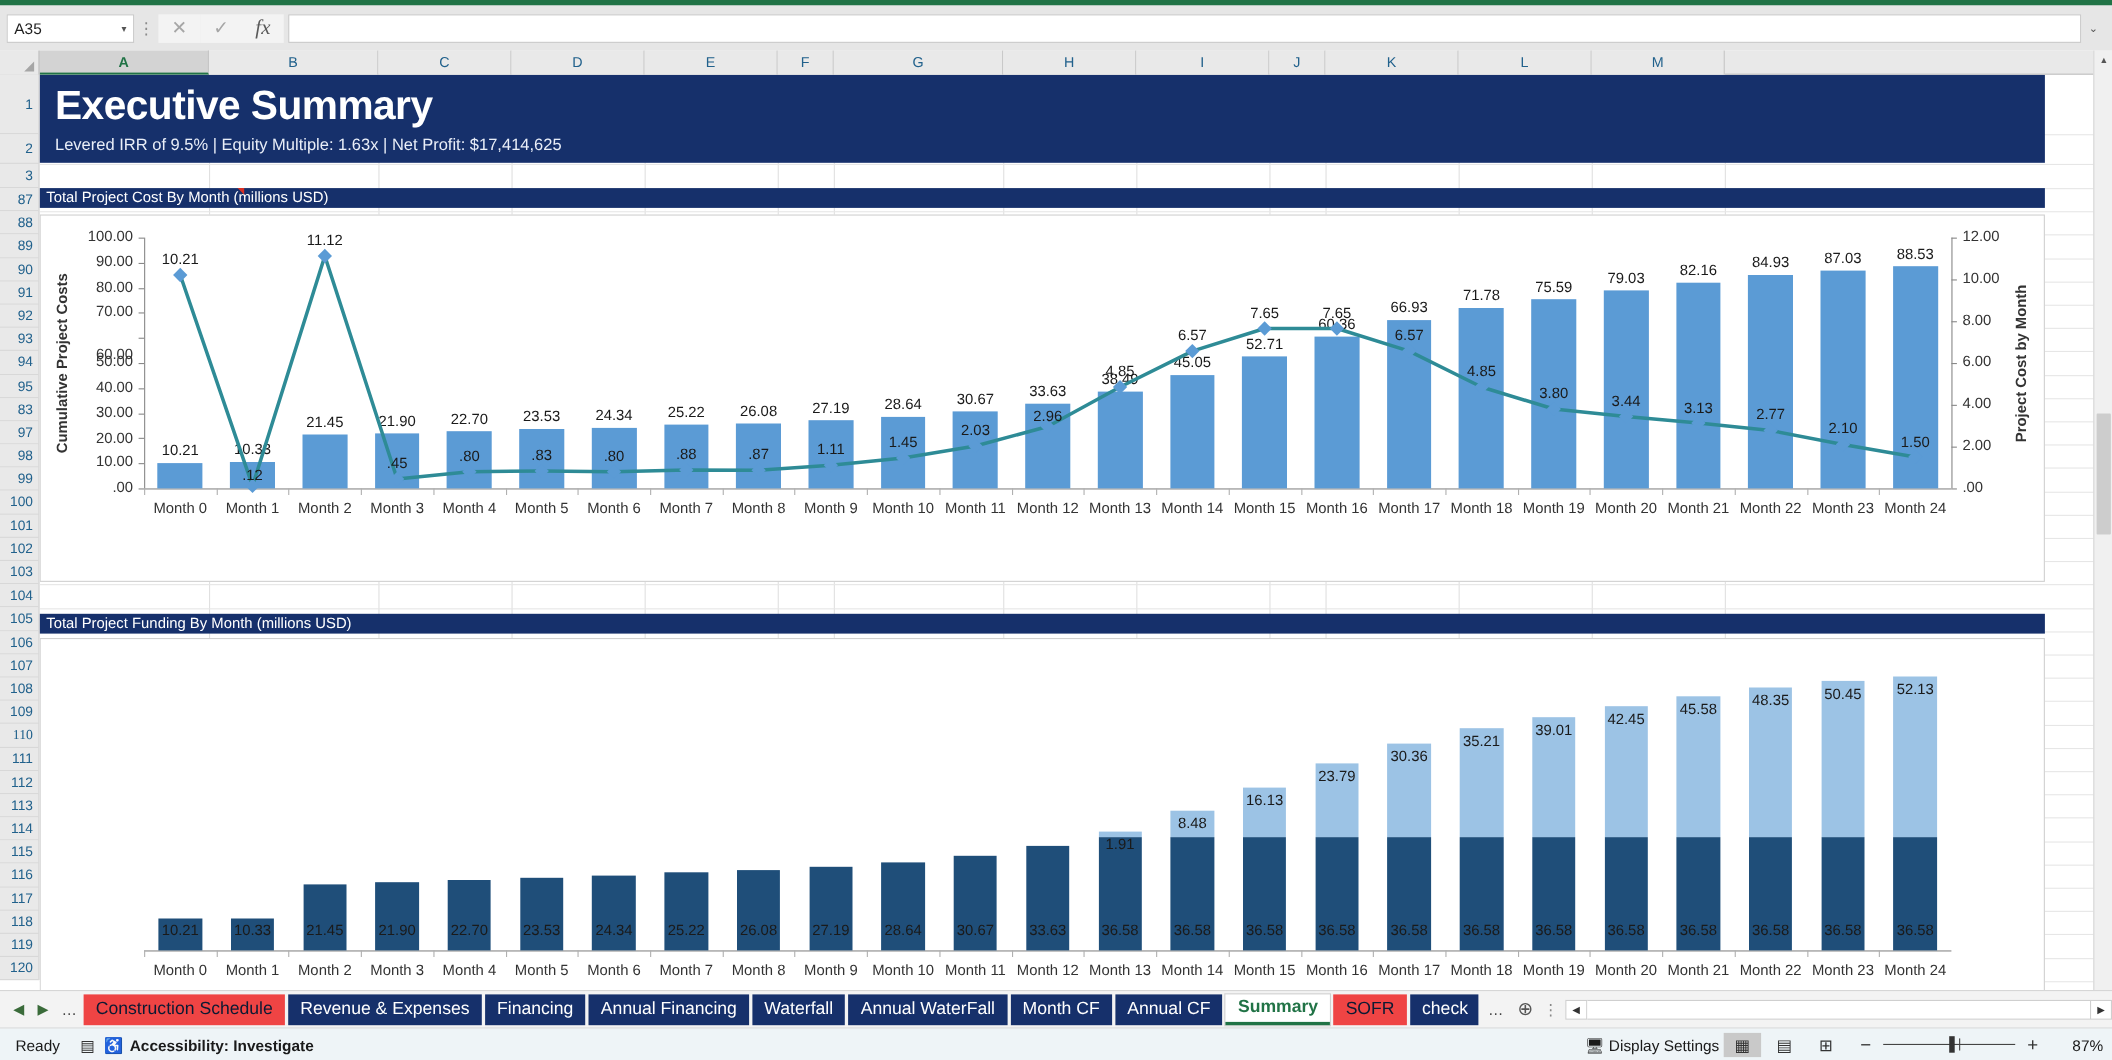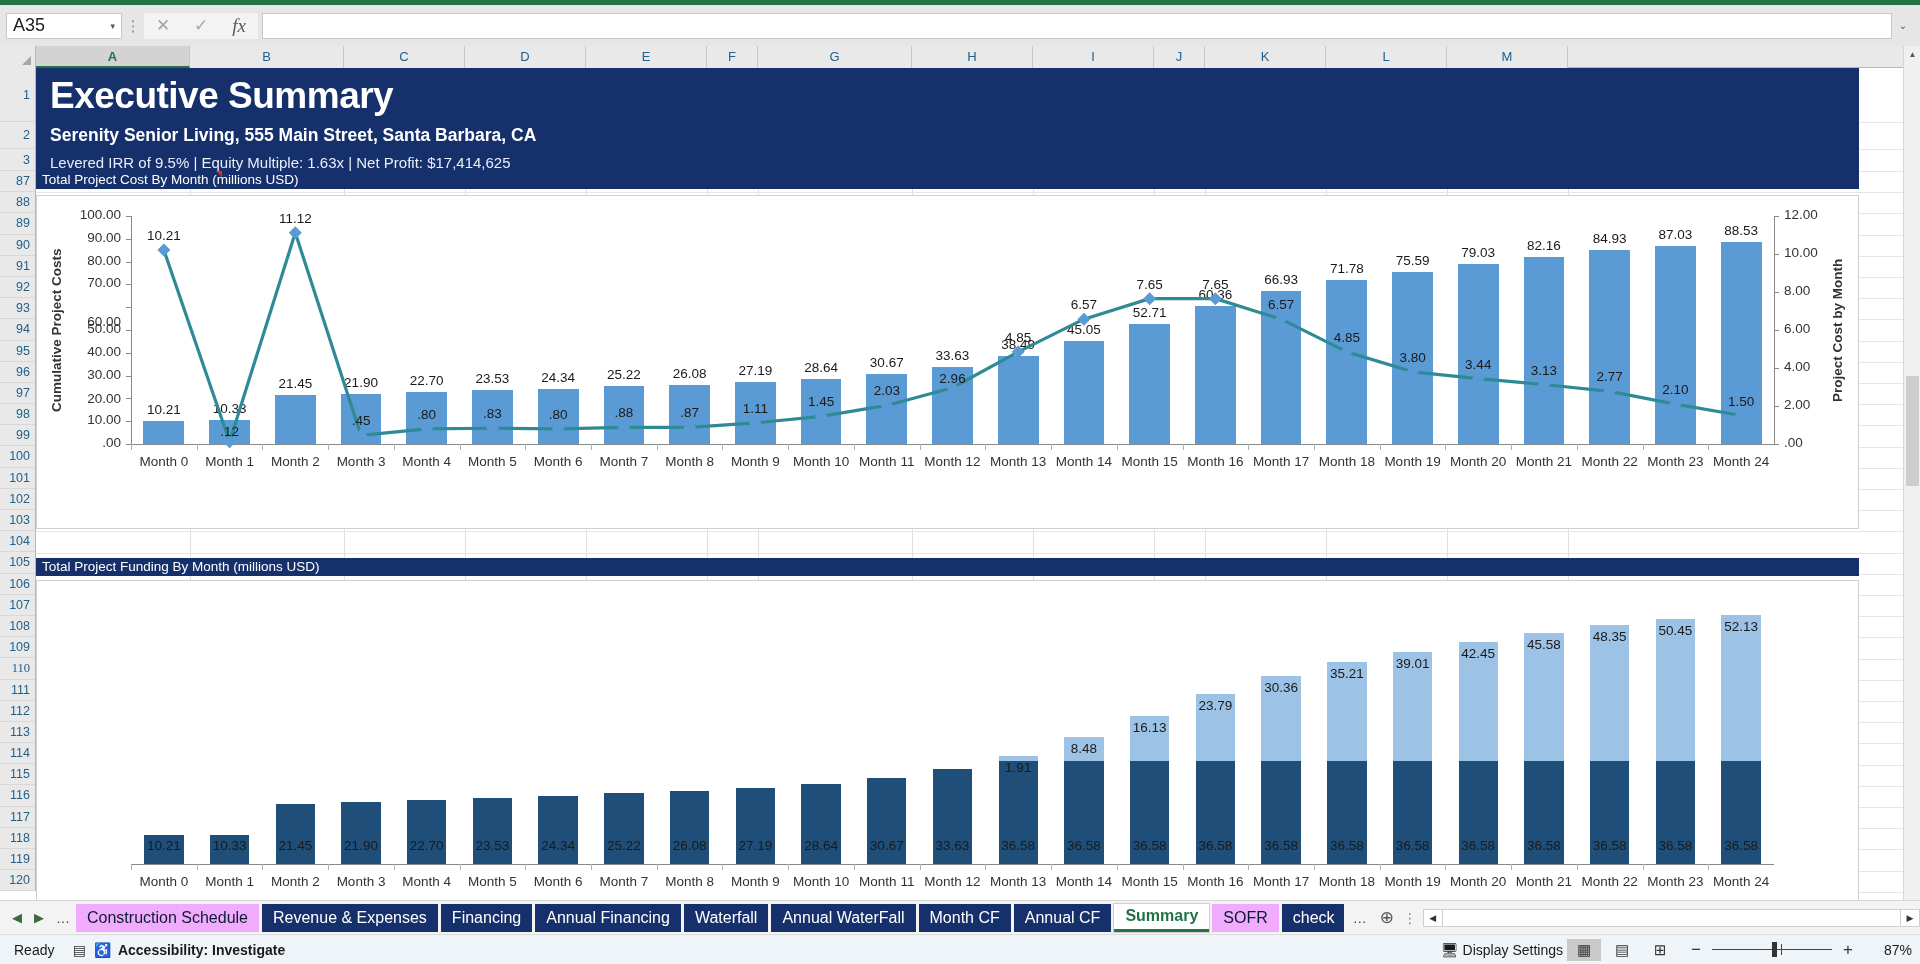--- a/index.html
+++ b/index.html
@@ -15,21 +15,21 @@
 
   
   .formula-row {
     position:absolute; top:5px; left:0; width:1920px; height:41px;
     background:#e6e6e6; display:flex; align-items:center; padding:0 6px;
   }
   .namebox {
     width:116px; height:26px; background:#fff; border:1px solid #c8c8c8;
     display:flex; align-items:center; padding:0 6px; font-size:14px; color:#1a4b2e;
   }
-  .namebox .nb-text { flex:1; color:#212121; font-size:18px; }
+  .namebox .nb-text { flex:1; color:#212121; font-size:14px; }
   .namebox .nb-arrow { color:#555; font-size:9px; }
   .vdots { width:22px; text-align:center; color:#8a8a8a; font-size:15px; letter-spacing:0; }
   .fbtn { width:38px; height:26px; display:flex; align-items:center; justify-content:center;
           color:#a6a6a6; font-size:17px; background:#f3f3f3; }
   .fbtn.fx { color:#5a5a5a; font-style:italic; font-family:"Liberation Serif",serif; font-size:19px; }
   .fbar-input {
     flex:1; height:26px; background:#fff; border:1px solid #c8c8c8; margin-left:4px;
     font-size:14px; padding:0 6px; display:flex; align-items:center;
   }
   .fbar-caret { width:22px; text-align:center; color:#555; font-size:10px; }
@@ -106,21 +106,21 @@
 
   
   .tabbar { position:absolute; bottom:30px; left:0; width:1920px; height:34px;
             background:#f3f3f3; display:flex; align-items:center; padding-left:6px;
             border-top:1px solid #d6d6d6; }
   .navbtn { width:22px; text-align:center; color:#3a6b3a; font-size:13px; }
   .navdots { width:26px; text-align:center; color:#444; font-size:14px; }
   .tab { height:28px; padding:0 11px; display:flex; align-items:center; font-size:16px;
          margin-right:3px; white-space:nowrap; }
   .tab.navy { background:#16306b; color:#fff; }
-  .tab.cyan { background:#f0abfc; color:#0b1a33; }
+  .tab.cyan { background:#ef4444; color:#0b1a33; }
   .tab.active { background:#fff; color:#217346; font-weight:bold; border-bottom:3px solid #217346;
                 box-shadow:0 0 0 1px #d0d0d0; }
   .tab.truncated { position:relative; overflow:hidden; max-width:62px; }
   .addsheet { width:28px; height:28px; display:flex; align-items:center; justify-content:center;
               color:#555; font-size:17px; }
   .tabdots { width:18px; text-align:center; color:#888; font-size:14px; }
   .hscroll { flex:1; height:18px; background:#f3f3f3; display:flex; align-items:center; margin-left:4px; }
   .hs-arrow { width:20px; height:18px; background:#fff; border:1px solid #cfcfcf;
               display:flex; align-items:center; justify-content:center; font-size:9px; color:#333; }
   .hs-track { flex:1; height:18px; background:#fff; border-top:1px solid #cfcfcf; border-bottom:1px solid #cfcfcf; }
@@ -188,21 +188,21 @@
         <div class="rh" style="height: 22px; line-height: 22px;">3</div>
         <div class="rh" style="height: 21.2px; line-height: 21.2px;">87</div>
         <div class="rh" style="height: 21.2px; line-height: 21.2px;">88</div>
         <div class="rh" style="height: 21.2px; line-height: 21.2px;">89</div>
         <div class="rh" style="height: 21.2px; line-height: 21.2px;">90</div>
         <div class="rh" style="height: 21.2px; line-height: 21.2px;">91</div>
         <div class="rh" style="height: 21.2px; line-height: 21.2px;">92</div>
         <div class="rh" style="height: 21.2px; line-height: 21.2px;">93</div>
         <div class="rh" style="height: 21.2px; line-height: 21.2px;">94</div>
         <div class="rh" style="height: 21.2px; line-height: 21.2px;">95</div>
-        <div class="rh" style="height: 21.2px; line-height: 21.2px;">96</div>
+        <div class="rh" style="height: 21.2px; line-height: 21.2px;">83</div>
         <div class="rh" style="height: 21.2px; line-height: 21.2px;">97</div>
         <div class="rh" style="height: 21.2px; line-height: 21.2px;">98</div>
         <div class="rh" style="height: 21.2px; line-height: 21.2px;">99</div>
         <div class="rh" style="height: 21.2px; line-height: 21.2px;">100</div>
         <div class="rh" style="height: 21.2px; line-height: 21.2px;">101</div>
         <div class="rh" style="height: 21.2px; line-height: 21.2px;">102</div>
         <div class="rh" style="height: 21.2px; line-height: 21.2px;">103</div>
         <div class="rh" style="height: 21.2px; line-height: 21.2px;">104</div>
         <div class="rh" style="height: 21.2px; line-height: 21.2px;">105</div>
         <div class="rh" style="height: 21.2px; line-height: 21.2px;">106</div>
@@ -271,21 +271,20 @@
           <div class="gl-h" style="top: 717.8px;"></div>
           <div class="gl-h" style="top: 739px;"></div>
           <div class="gl-h" style="top: 760.2px;"></div>
           <div class="gl-h" style="top: 781.4px;"></div>
           <div class="gl-h" style="top: 802.6px;"></div>
           <div class="gl-h" style="top: 823.8px;"></div>
         </div>
 
       <div class="banner">
         <div class="banner-title">Executive Summary</div>
-        <div class="banner-sub">Serenity Senior Living, 555 Main Street, Santa Barbara, CA</div>
         <div class="banner-sub2">Levered IRR of 9.5% | Equity Multiple: 1.63x | Net Profit: $17,414,625</div>
       </div>
 
       <div class="section-bar" style="top:103px;">
         <span>Total  Project Cost By Month (millions USD)</span>
         <span class="cmt-tri" style="left:180px; top:0;"></span>
       </div>
 
       <div class="chart-box" id="chart1" style="left:0px; top:127px; width:1823px; height:334px;">
           <div class="axis-title" style="left: 12px; top: 20px; height: 228px; width: 18px;">Cumulative Project Costs</div>

